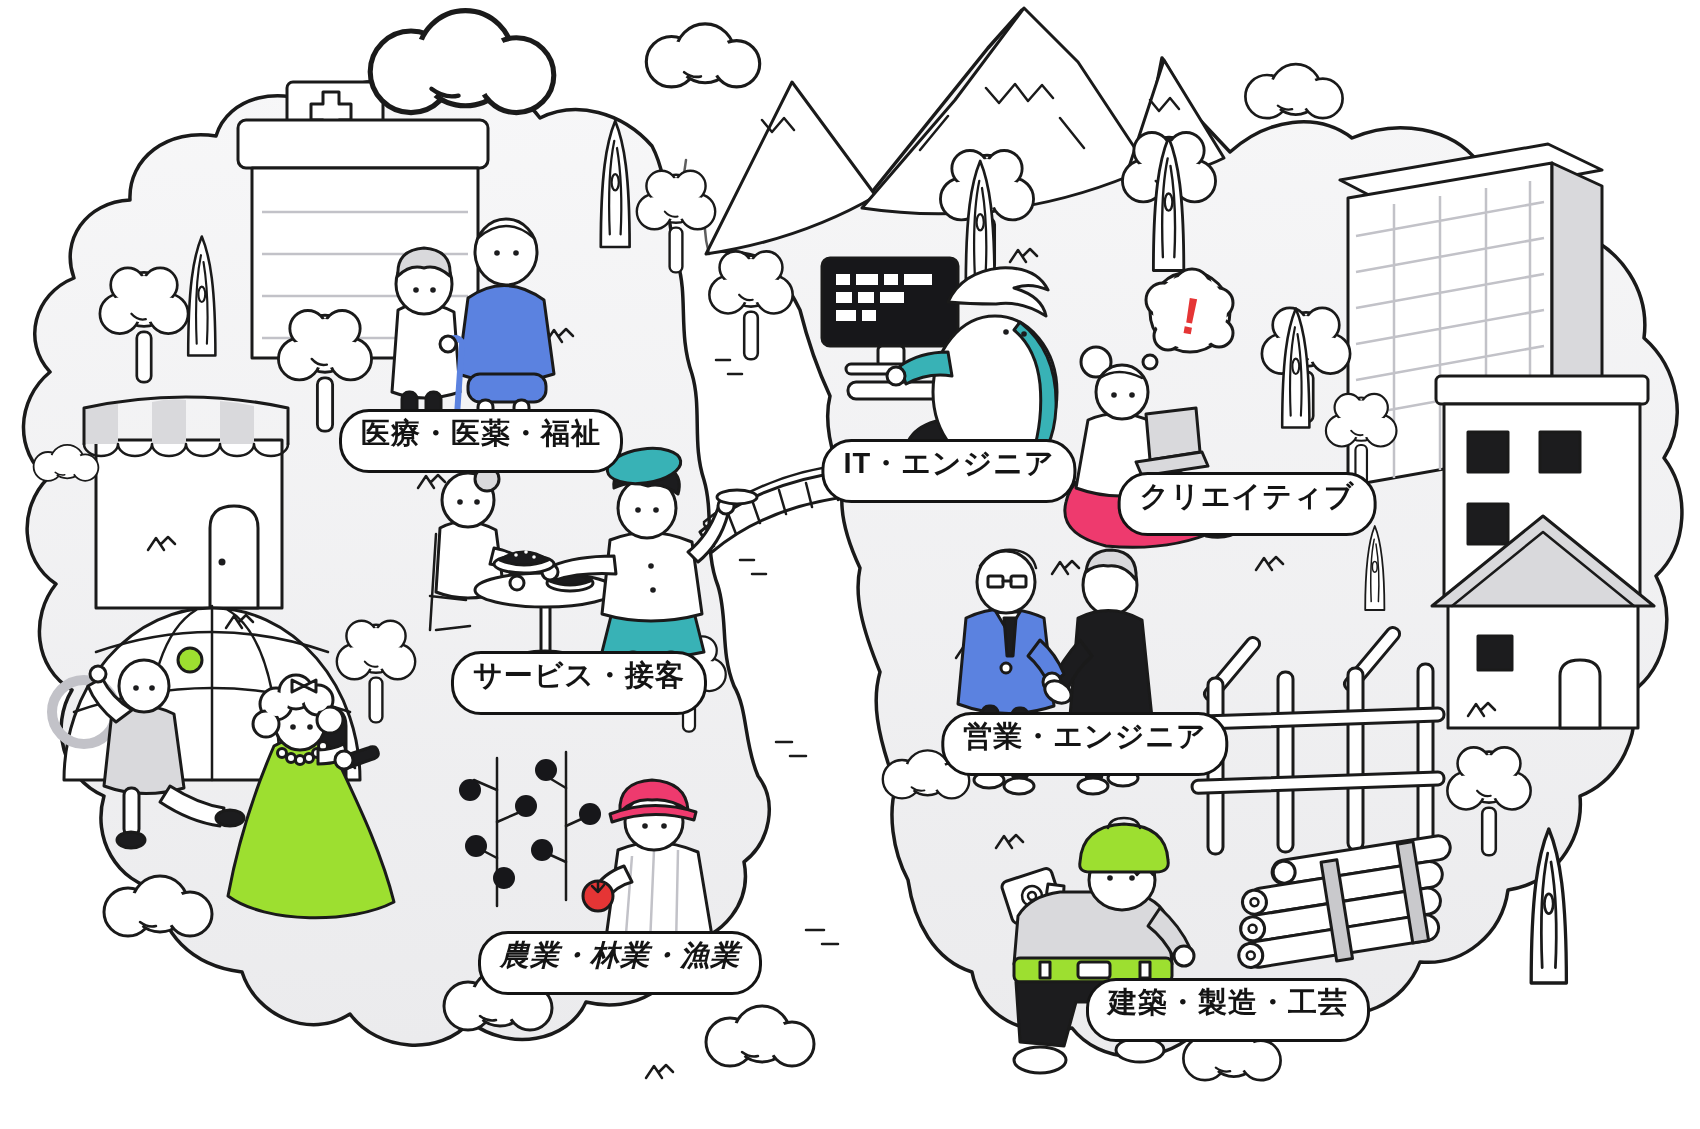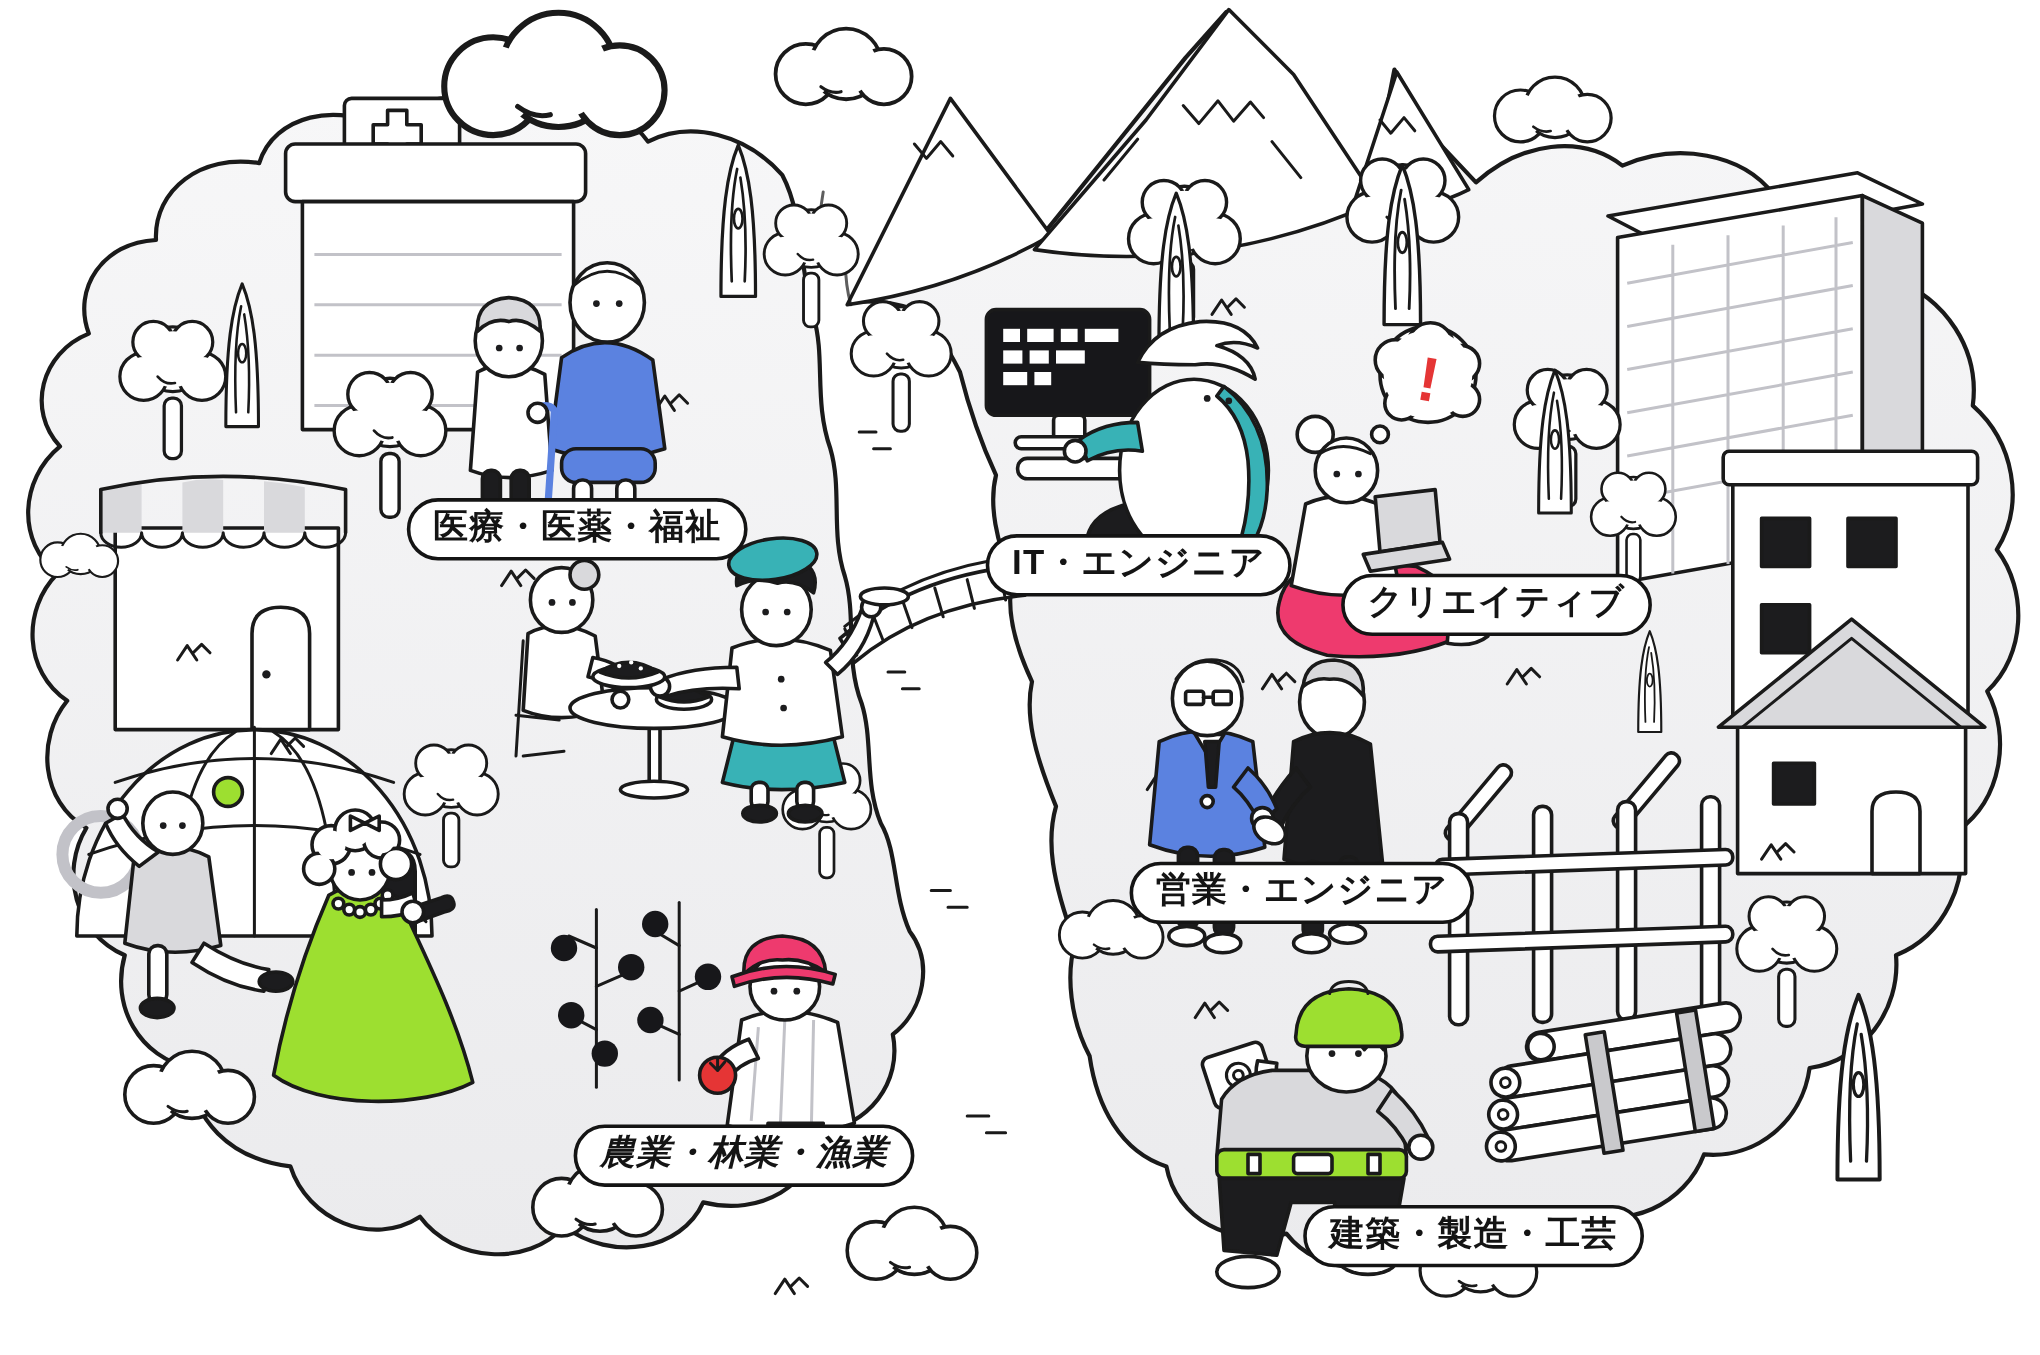--- a/index.html
+++ b/index.html
@@ -8,21 +8,21 @@
   svg{position:absolute;left:0;top:0;}
   .ln  {fill:#fff;stroke:#1a1a1a;stroke-width:3;stroke-linecap:round;stroke-linejoin:round;}
   .ln2 {fill:none;stroke:#1a1a1a;stroke-width:2.5;stroke-linecap:round;stroke-linejoin:round;}
   .lnc {stroke:#1a1a1a;stroke-width:3;stroke-linecap:round;stroke-linejoin:round;}
   .cover{fill:#fff;stroke:none;}
   .dark{fill:#1c1c1e;stroke:#1a1a1a;stroke-width:3;stroke-linejoin:round;}
   .gray{fill:#d9d9dc;stroke:#1a1a1a;stroke-width:3;stroke-linejoin:round;}
   .grayline{stroke:#c2c2c8;stroke-width:2.5;fill:none;}
   .eye{fill:#1c1c1e;stroke:none;}
   .label{position:absolute;transform:translate(-50%,-50%);background:#fff;border:3px solid #141414;
-         border-radius:30px;padding:4px 19px 7px;font-size:29px;font-weight:700;color:#141414;
+         border-radius:30px;padding:4px 19px 19px;font-size:29px;font-weight:700;color:#141414;
          white-space:nowrap;letter-spacing:1px;line-height:1.2;cursor:pointer;}
   .excl{font-weight:700;font-size:52px;font-family:"Liberation Sans","DejaVu Sans",sans-serif;}
 </style>
 </head>
 <body>
 
 <div class="stage">
 <svg width="1700" height="1129" viewBox="0 0 1700 1129">
   <defs>
     <linearGradient id="gIsland" x1="0" y1="0" x2="0" y2="1">
@@ -466,16 +466,17 @@
         <circle class="eye" cx="1132" cy="878" r="2.8"></circle>
     <path class="ln2" d="M1130,866 l7,9 l8,-9 l8,9 l7,-9"></path>
     <path class="lnc" d="M1080,862 Q1082,826 1124,824 Q1166,826 1168,860 Q1170,872 1156,872 L1090,872 Q1078,872 1080,862 Z" fill="#9ddf30"></path>
     <path class="ln2" d="M1108,828 Q1110,818 1124,818 Q1138,818 1140,828"></path>
   </g>
 </svg>
 
 <div class="label" style="left:481px;top:441px;">医療・医薬・福祉</div>
 <div class="label" style="left:949px;top:471px;">IT・エンジニア</div>
 <div class="label" style="left:1247px;top:504px;">クリエイティブ</div>
+<div class="label" style="left:579px;top:683px;">サービス・接客</div>
 <div class="label" style="left:1085px;top:744px;">営業・エンジニア</div>
 <div class="label" style="left:620px;top:963px;font-style:italic;">農業・林業・漁業</div>
-<div class="label" style="left:1228px;top:1010px;margin-top:20px;">建築・製造・工芸</div>
+<div class="label" style="left:1228px;top:1010px;">建築・製造・工芸</div>
 </div>
 
 </body></html>

